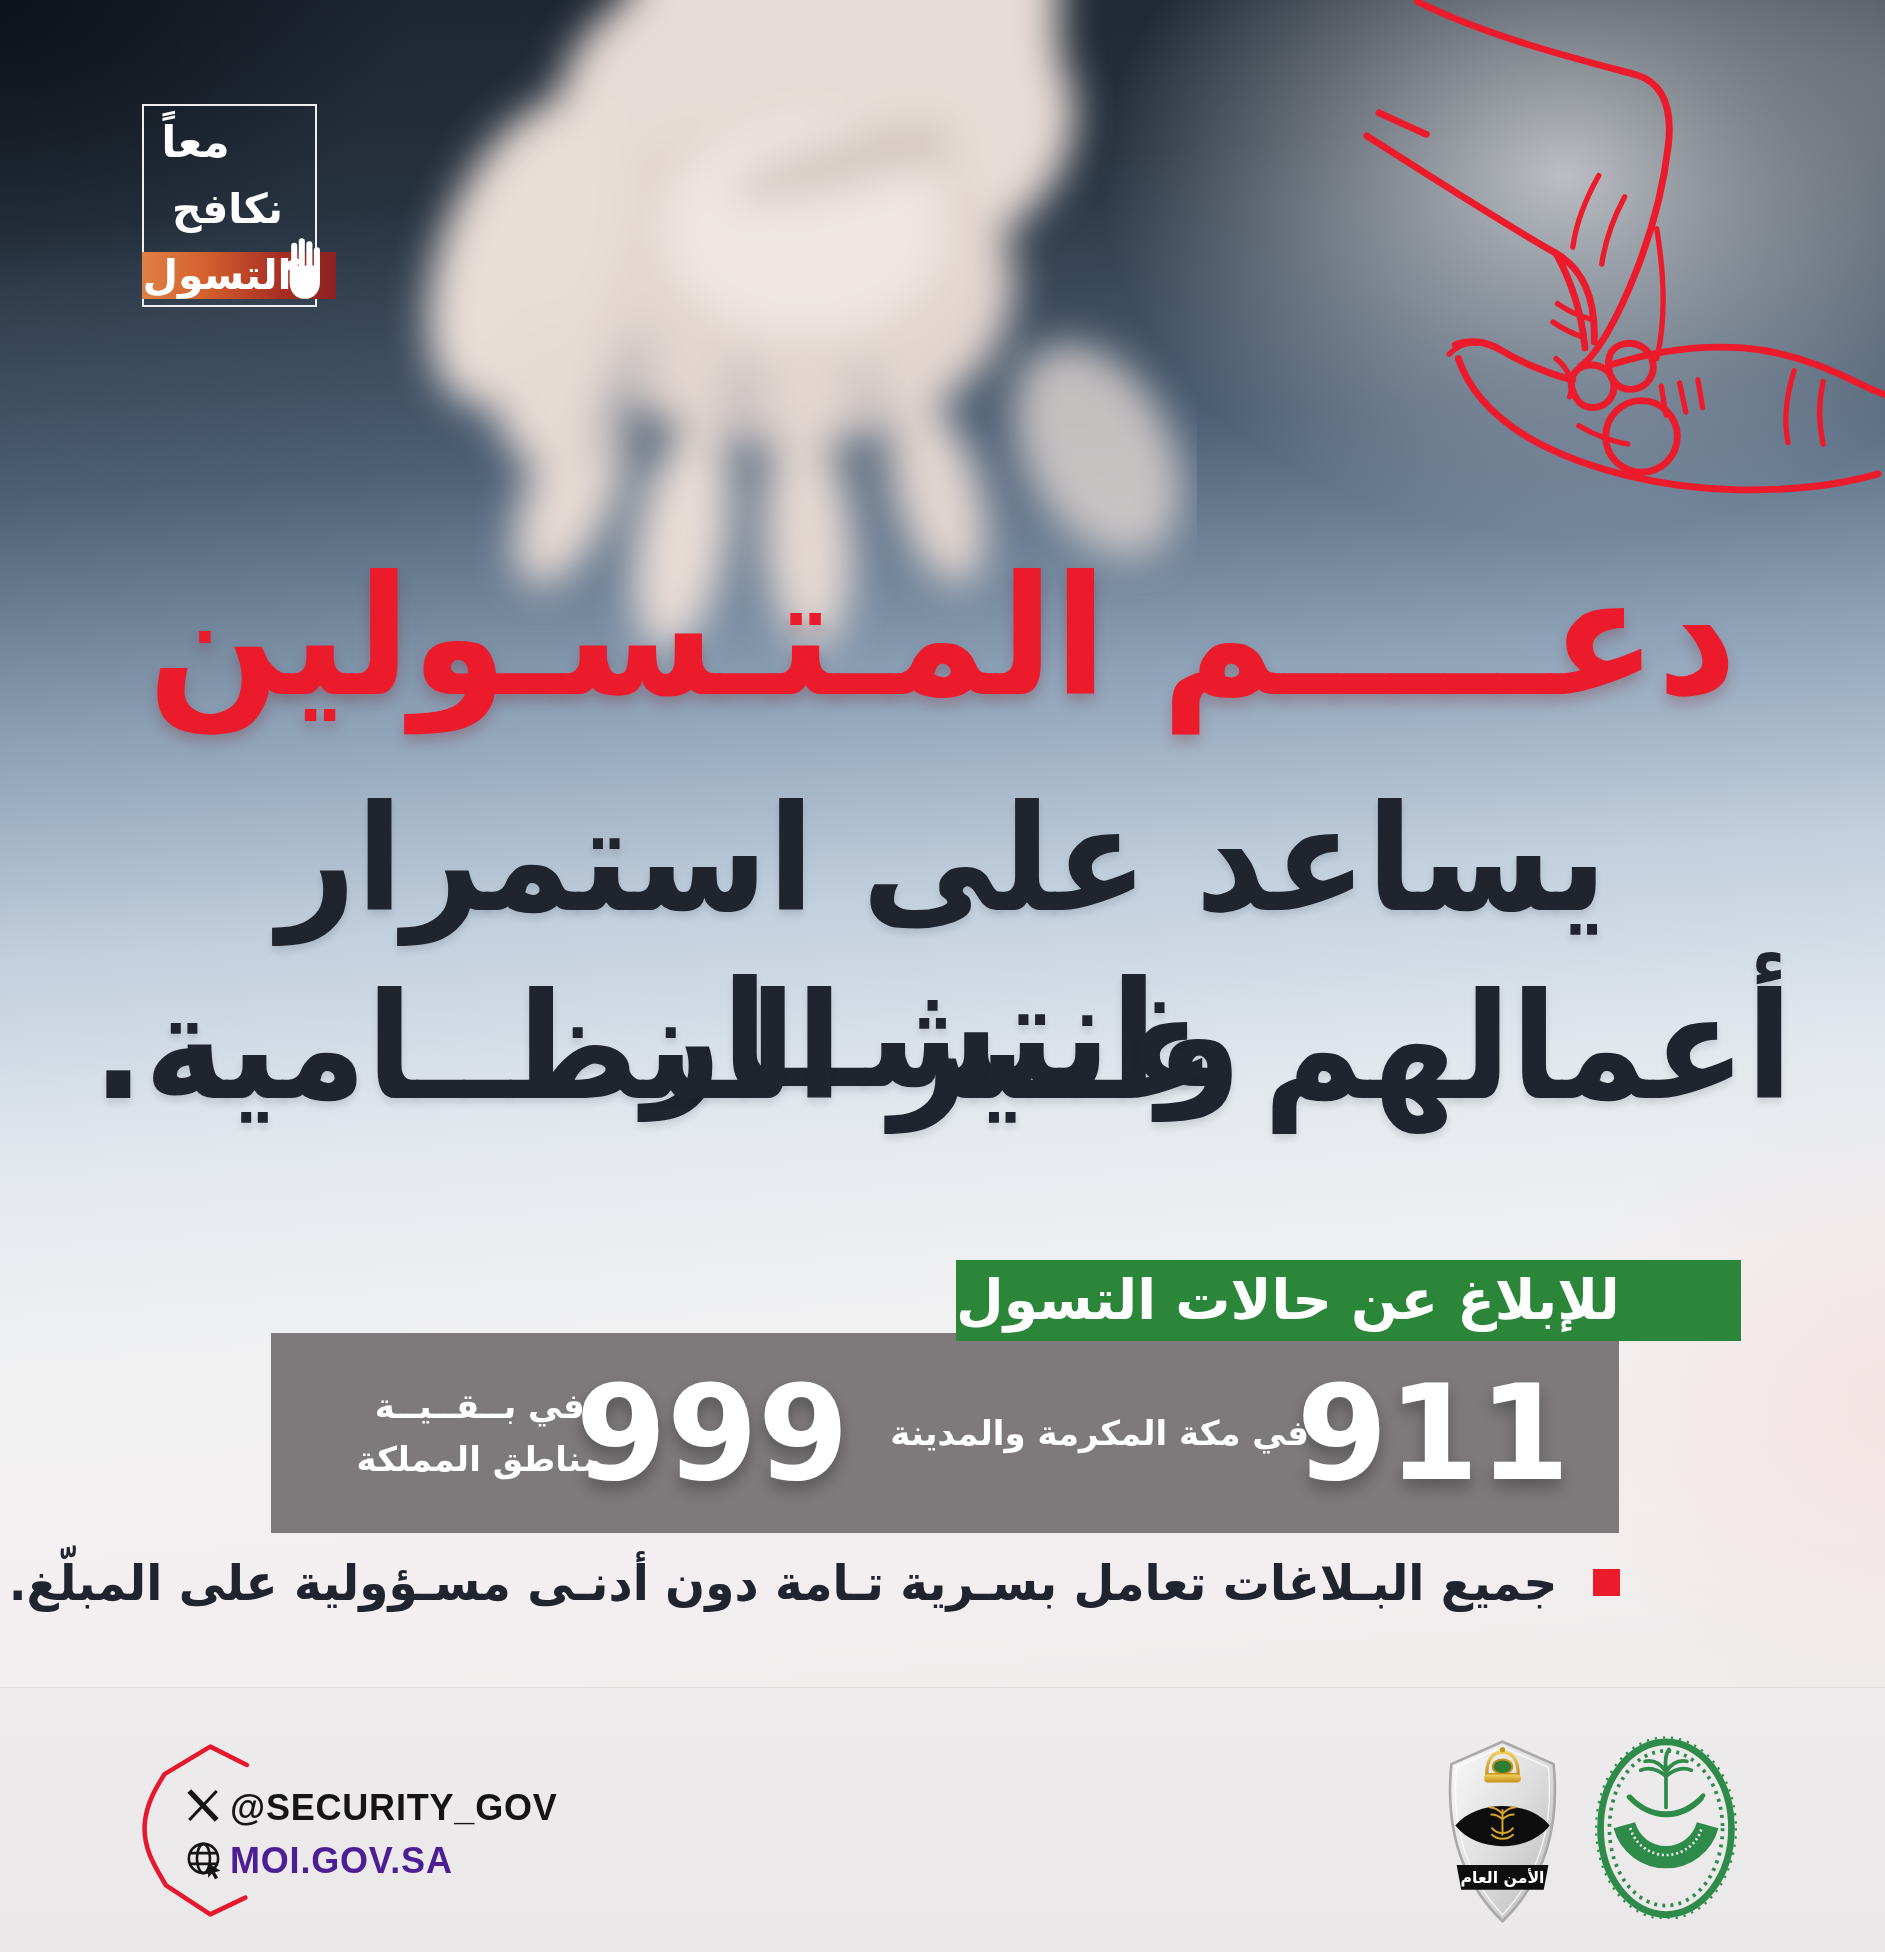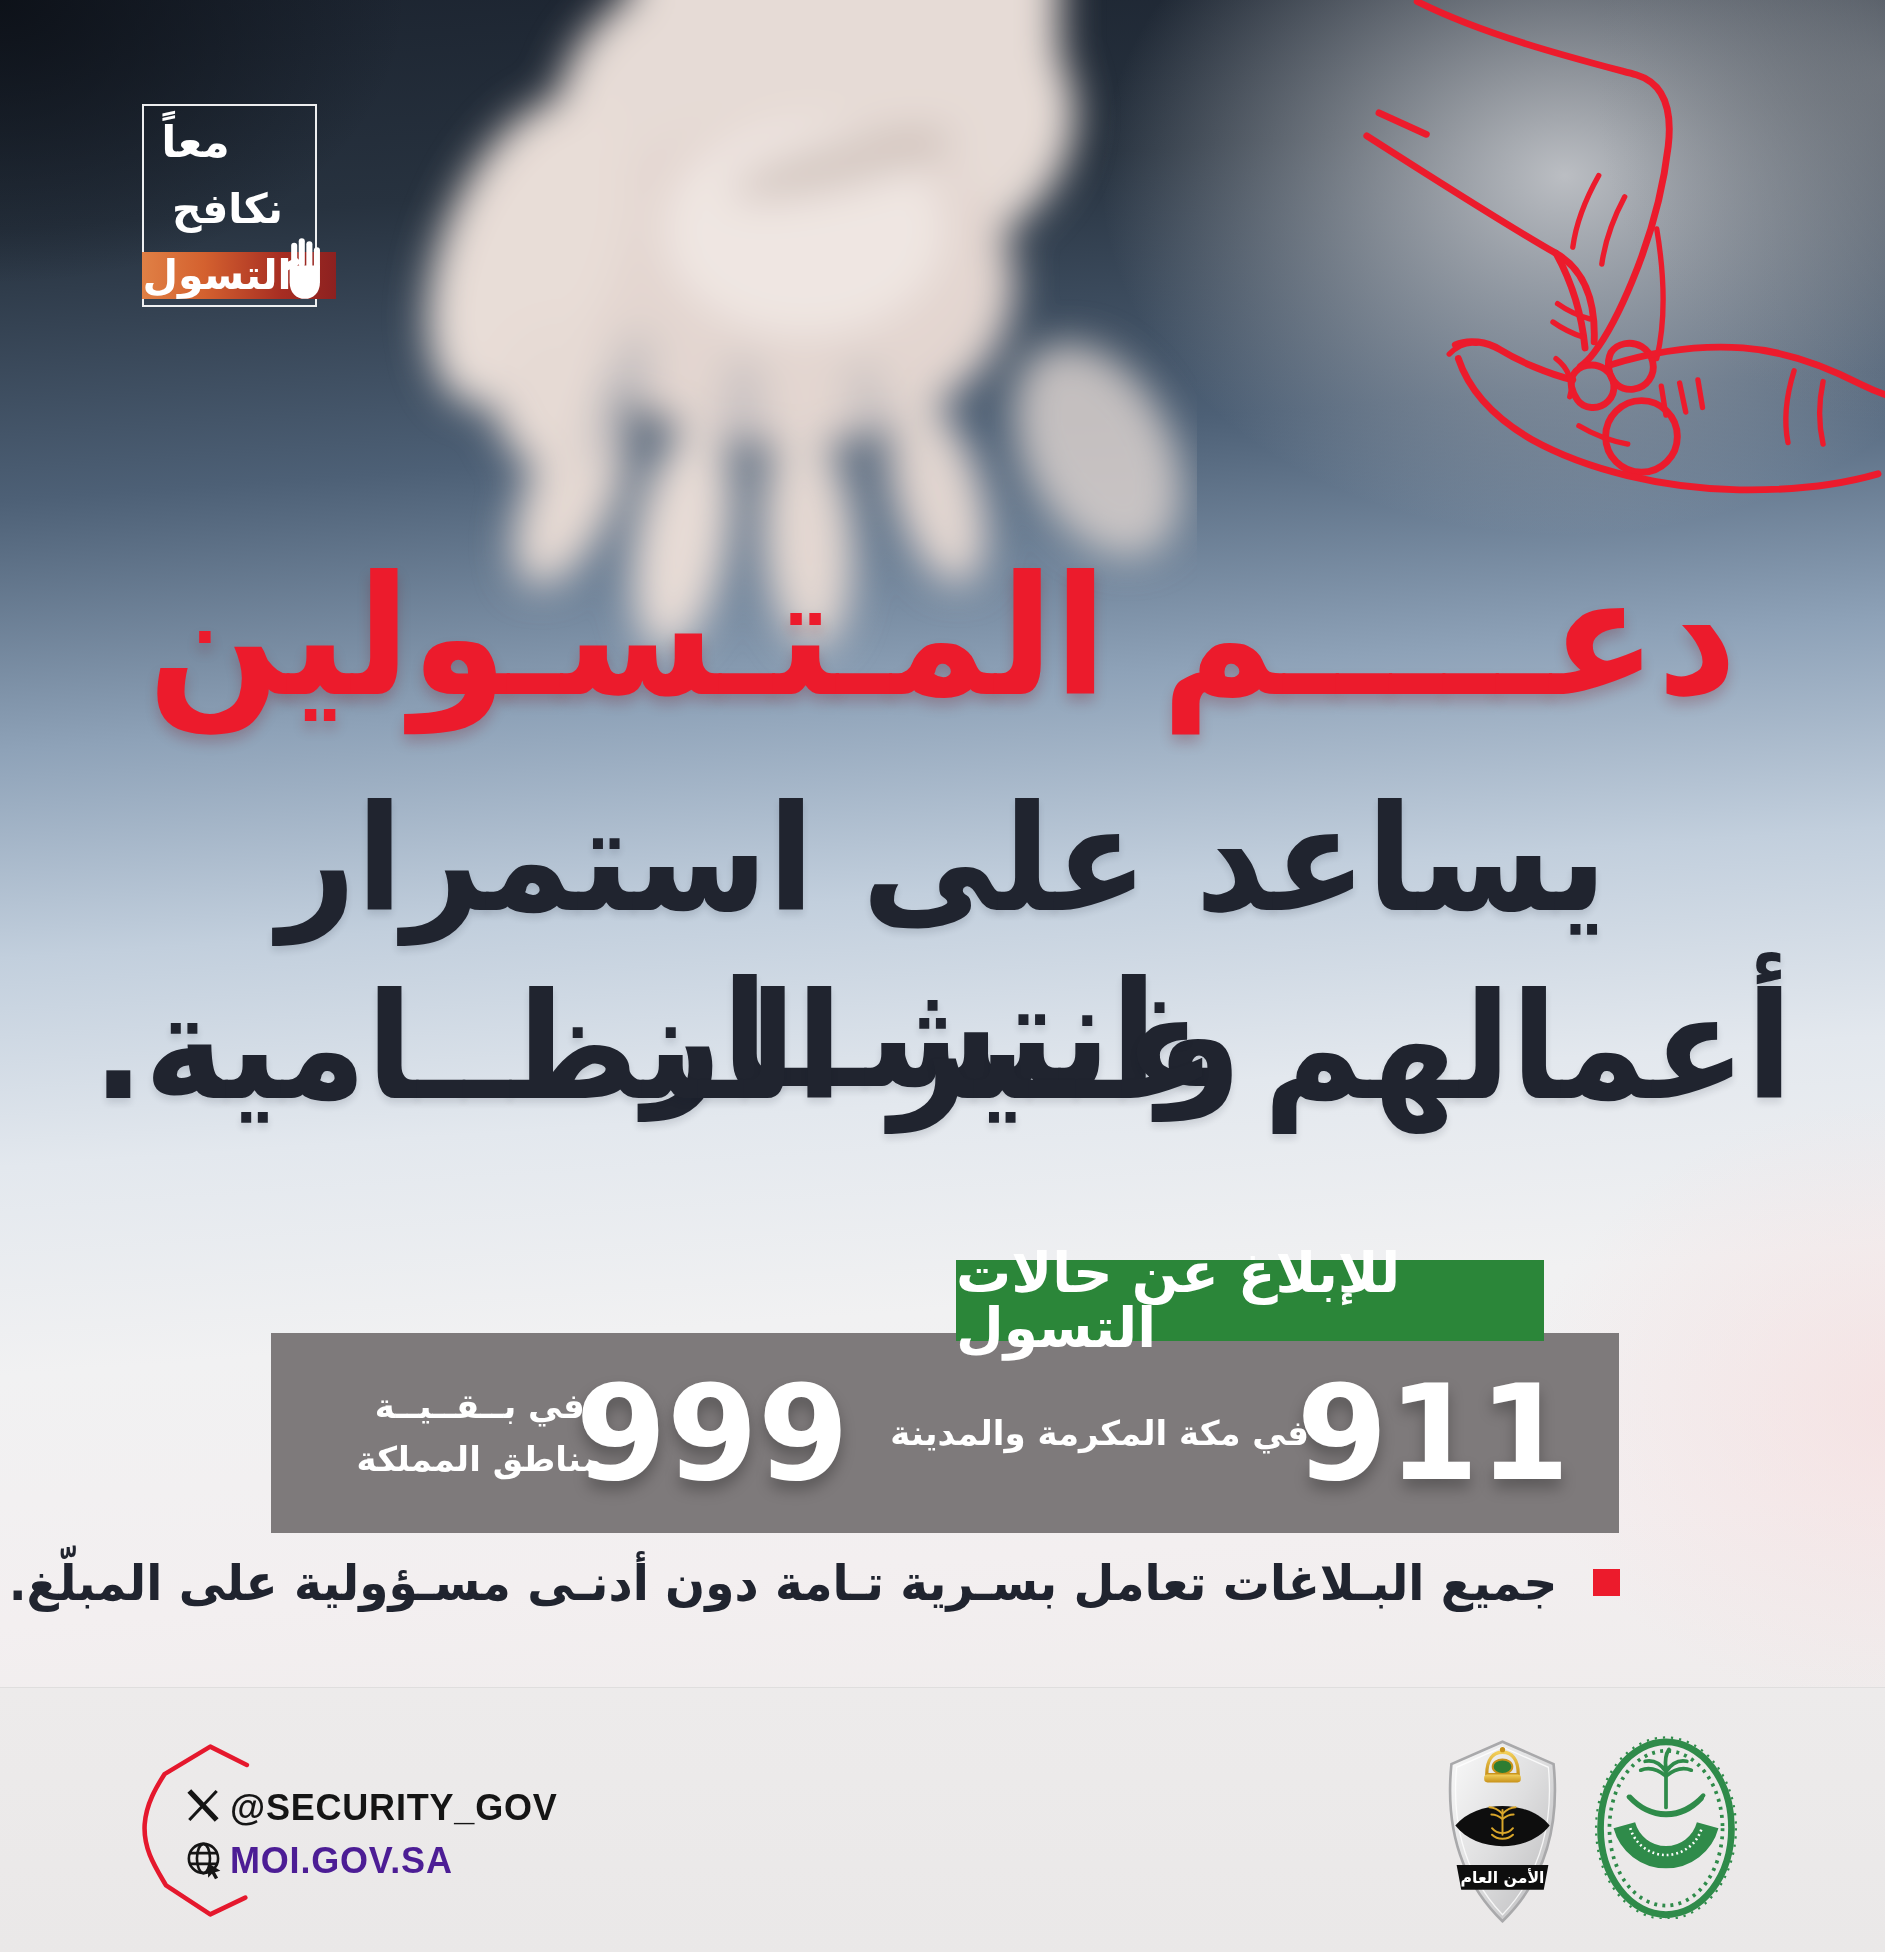--- a/index.html
+++ b/index.html
@@ -38,21 +38,21 @@
   .headline{left:92px;right:92px;top:539px;text-align:center;color:#ec1b2c;
     font-size:156px;font-weight:bold;line-height:1.18;transform:scaleY(1.06);transform-origin:center top;
     text-shadow:0 7.6px 12.2px rgba(120,10,20,.22);}
   .body-line{left:92px;right:92px;text-align:center;color:#20242f;font-weight:bold;
     font-size:136px;line-height:1.2;transform:scaleY(1.08);transform-origin:center top;
     text-shadow:0 4.6px 7.6px rgba(20,25,40,.12);}
   .body-l1{top:772px;}
   .body-l2{top:960px;}
 
   
-  .report-banner{left:956px;top:1260px;width:588px;height:81px;background:#2b8639;
+  .report-banner{left:956px;top:1260px;width:785px;height:81px;background:#2b8639;
     display:flex;align-items:center;justify-content:flex-start;}
   .report-banner span{color:#fff;font-weight:bold;font-size:55px;line-height:1;}
   .hotline-box{left:271px;top:1333px;width:1348px;height:200px;background:#7e7a7b;}
   .hot-num{position:absolute;top:50%;transform:translateY(-50%);color:#fff;font-weight:bold;
     font-size:131px;line-height:1;text-shadow:0 9.2px 15.3px rgba(0,0,0,.28);}
   .hot-num-911{right:49px;}
   .hot-num-999{right:770px;}
   .hot-label{position:absolute;top:50%;transform:translateY(-50%);color:#fff;font-weight:bold;
     text-align:right;direction:rtl;}
   .hot-label-911{right:310px;font-size:34px;line-height:1.55;}

